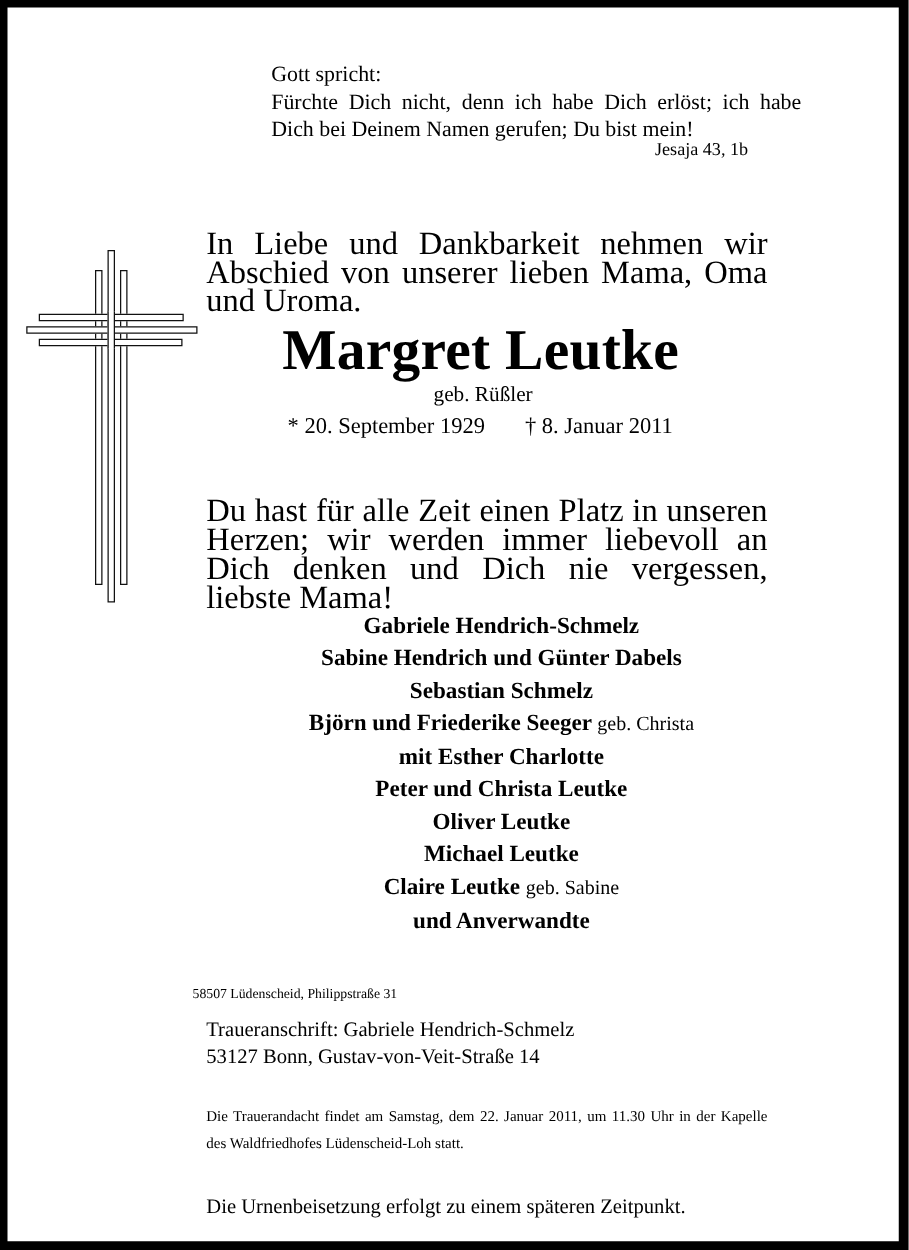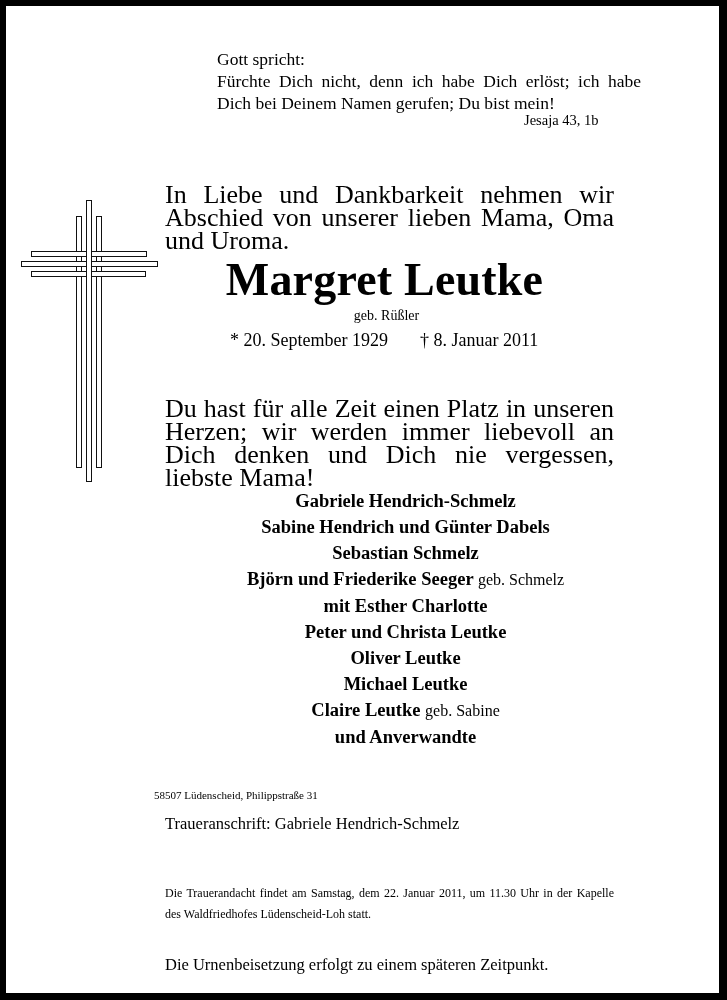--- a/index.html
+++ b/index.html
@@ -13,21 +13,21 @@
     }
     .serif { font-family: "Liberation Serif", "DejaVu Serif", serif; color: #000000; }
     .abs { position: absolute; }
     .txt { font-size: 26px; line-height: 23px; }
     .justify { text-align: justify; text-align-last: left; }
     .verse { left: 217px; top: 48px; width: 424px; font-size: 17.5px; line-height: 22px; }
     .verse-ref { position: absolute; left: 524px; top: 111px; font-size: 14.5px; line-height: 18px; }
     .intro { left: 165px; top: 183px; width: 449px; }
     .name { left: 0; top: 253px; width: 727px; text-align: center; padding-left: 42px; box-sizing: border-box;
             font-size: 46px; line-height: 54px; font-weight: bold; letter-spacing: 0.2px; }
-    .maiden { left: 0; top: 306px; width: 727px; padding-left: 46px; box-sizing: border-box; text-align: center; font-size: 14px; line-height: 20px; }
+    .maiden { left: 0; top: 306px; width: 727px; padding-left: 46px; box-sizing: border-box; text-align: center; font-size: 17px; line-height: 20px; }
     .dates { left: 230px; top: 329px; font-size: 18px; line-height: 22px; white-space: pre; }
     .dates .gap { display: inline-block; width: 32px; }
     .tribute { left: 165px; top: 397px; width: 449px; }
     .family { left: 247px; top: 488px; }
     .family .row { font-size: 18.5px; line-height: 26px; font-weight: bold; white-space: nowrap; text-align: center; }
     .family .row .geb { font-weight: normal; font-size: 16px; }
     .addr1 { left: 154px; top: 785px; font-size: 11px; line-height: 21px; }
     .mourn { left: 165px; top: 813px; font-size: 16.5px; line-height: 21px; }
     .service { left: 165px; top: 883px; width: 449px; font-size: 12px; line-height: 21px; }
     .urn { left: 165px; top: 954px; font-size: 16.5px; line-height: 21px; }
@@ -62,28 +62,29 @@
 <div class="abs serif name">Margret Leutke</div>
 <div class="abs serif maiden">geb. Rüßler</div>
 <div class="abs serif dates"><span>* 20. September 1929</span><span class="gap"></span><span>† 8. Januar 2011</span></div>
 
 <div class="abs serif txt tribute justify">Du hast für alle Zeit einen Platz in unseren Herzen; wir werden immer liebevoll an Dich denken und Dich nie vergessen, liebste Mama!</div>
 
 <div class="abs serif family">
   <div class="row"><span>Gabriele Hendrich-Schmelz</span></div>
   <div class="row"><span>Sabine Hendrich und Günter Dabels</span></div>
   <div class="row"><span>Sebastian Schmelz</span></div>
-  <div class="row"><span>Björn und Friederike Seeger</span> <span class="geb">geb. Schmelz</span></div>
+  <div class="row"><span>Björn und Friederike Seeger</span> <span class="geb">geb. Christa</span></div>
   <div class="row"><span>mit Esther Charlotte</span></div>
   <div class="row"><span>Peter und Christa Leutke</span></div>
   <div class="row"><span>Oliver Leutke</span></div>
   <div class="row"><span>Michael Leutke</span></div>
   <div class="row"><span>Claire Leutke</span> <span class="geb">geb. Sabine</span></div>
   <div class="row"><span>und Anverwandte</span></div>
 </div>
 
 <div class="abs serif addr1">58507 Lüdenscheid, Philippstraße 31</div>
 <div class="abs serif mourn">
   <div>Traueranschrift: Gabriele Hendrich-Schmelz</div>
+  <div>53127 Bonn, Gustav-von-Veit-Straße 14</div>
 </div>
 
 <div class="abs serif service justify">Die Trauerandacht findet am Samstag, dem 22. Januar 2011, um 11.30 Uhr in der Kapelle des Waldfriedhofes Lüdenscheid-Loh statt.</div>
 <div class="abs serif urn">Die Urnenbeisetzung erfolgt zu einem späteren Zeitpunkt.</div>
 
 </body></html>

